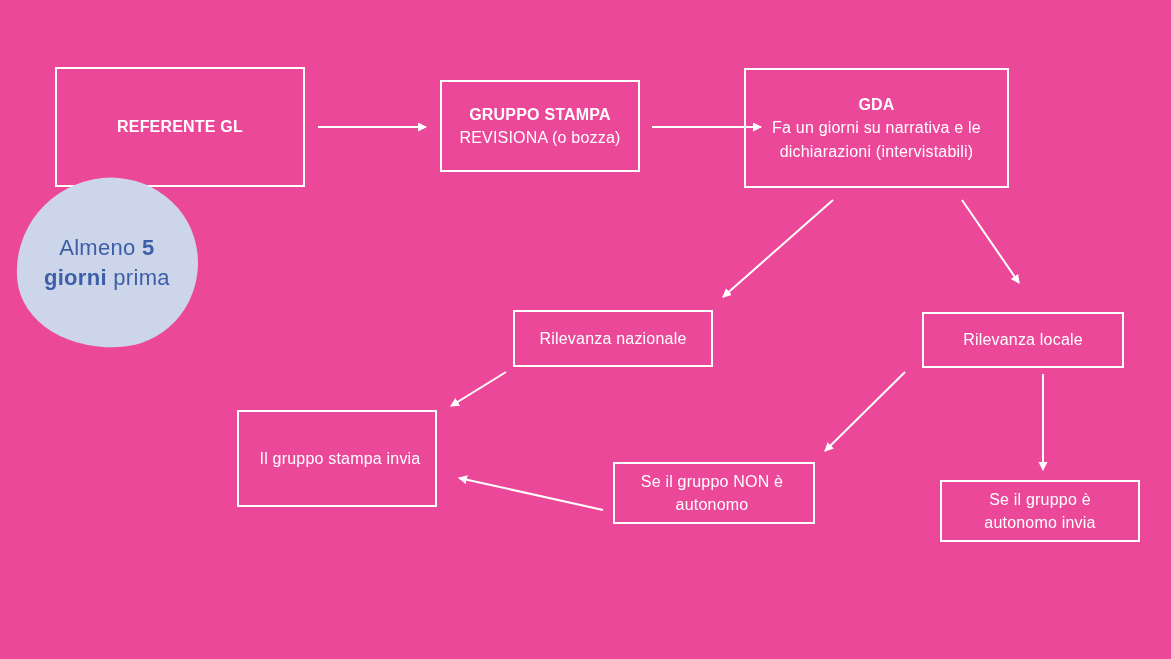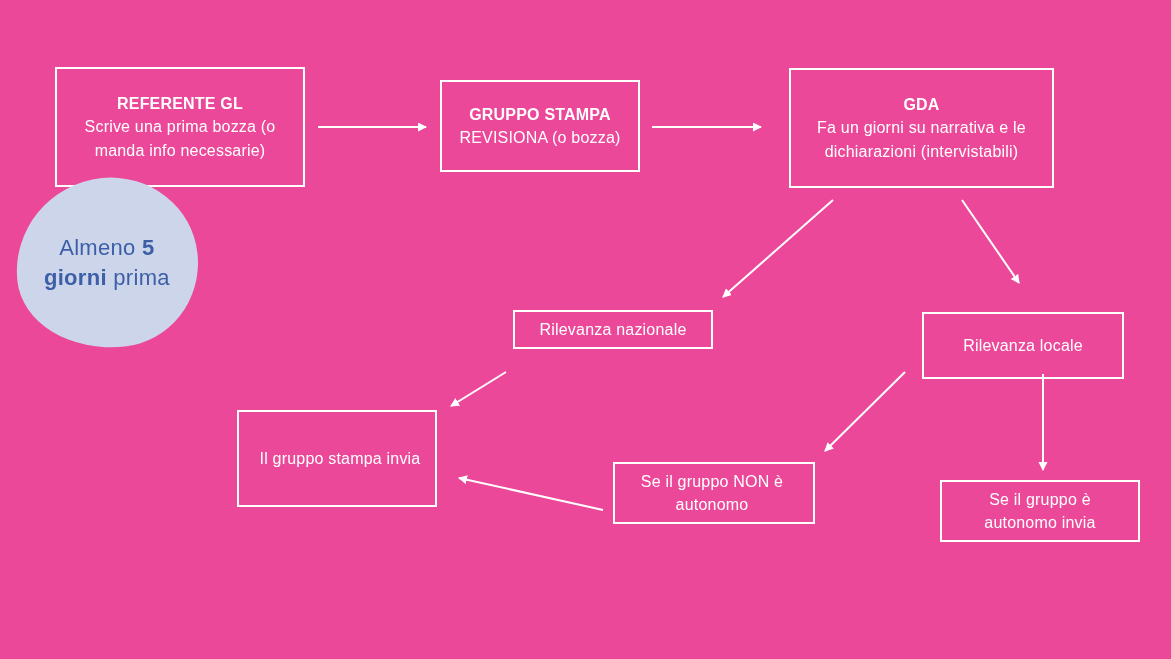--- a/index.html
+++ b/index.html
@@ -33,23 +33,23 @@
     padding: 8px 12px;
     font-size: 16px;
     line-height: 1.45;
     letter-spacing: 0.2px;
   }
   .node-title { font-weight: bold; }
   .node-body  { font-weight: normal; }
 
   #node-referente   { left: 55px;  top: 67px;  width: 250px; height: 120px; }
   #node-stampa      { left: 440px; top: 80px;  width: 200px; height: 92px;  }
-  #node-gda         { left: 789px; top: 68px;  width: 265px; height: 120px; }
-  #node-nazionale   { left: 513px; top: 310px; width: 200px; height: 39px;  }
-  #node-locale      { left: 922px; top: 312px; width: 202px; height: 67px;  }
+  #node-gda         { left: 744px; top: 68px;  width: 265px; height: 120px; }
+  #node-nazionale   { left: 513px; top: 310px; width: 200px; height: 57px;  }
+  #node-locale      { left: 922px; top: 312px; width: 202px; height: 56px;  }
   #node-invia       { left: 237px; top: 410px; width: 200px; height: 97px; padding-left: 18px;  }
   #node-nonautonomo { left: 613px; top: 462px; width: 202px; height: 62px; padding-left: 8px;  }
   #node-autonomo    { left: 940px; top: 480px; width: 200px; height: 62px; align-items: flex-end;  }
 
   .blob {
     position: absolute;
     left: 16px; top: 178px;
     width: 182px; height: 170px;
     background: #ccd5ea;
     border-radius: 52% 48% 45% 55% / 55% 50% 50% 45%;
@@ -84,21 +84,20 @@
     <line x1="833" y1="200" x2="723" y2="297" stroke="#ffffff" stroke-width="2" marker-end="url(#ah)"></line>
     <line x1="962" y1="200" x2="1019" y2="283" stroke="#ffffff" stroke-width="2" marker-end="url(#ah)"></line>
     <line x1="506" y1="372" x2="451" y2="406" stroke="#ffffff" stroke-width="2" marker-end="url(#ah)"></line>
     <line x1="905" y1="372" x2="825" y2="451" stroke="#ffffff" stroke-width="2" marker-end="url(#ah)"></line>
     <line x1="1043" y1="374" x2="1043" y2="470" stroke="#ffffff" stroke-width="2" marker-end="url(#ah)"></line>
     <line x1="603" y1="510" x2="459" y2="478" stroke="#ffffff" stroke-width="2" marker-end="url(#ah)"></line>
   </svg>
 
   <div class="node" id="node-referente">
     <div class="node-title">REFERENTE GL</div>
-    <div class="node-body">Scrive una prima bozza (o manda info necessarie)</div>
   </div>
 
   <div class="node" id="node-stampa">
     <div class="node-title">GRUPPO STAMPA</div>
     <div class="node-body">REVISIONA (o bozza)</div>
   </div>
 
   <div class="node" id="node-gda">
     <div class="node-title">GDA</div>
     <div class="node-body">Fa un giorni su narrativa e le dichiarazioni (intervistabili)</div>

